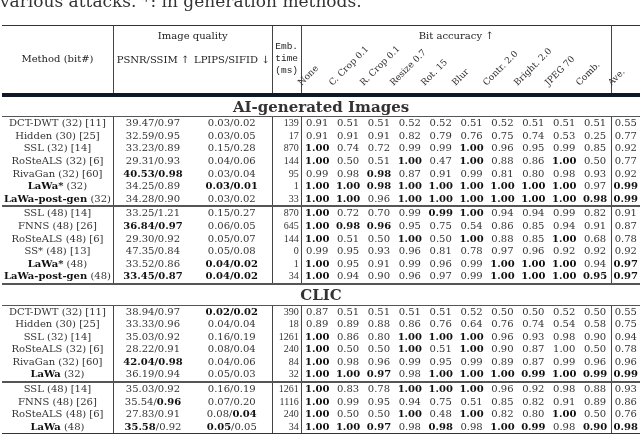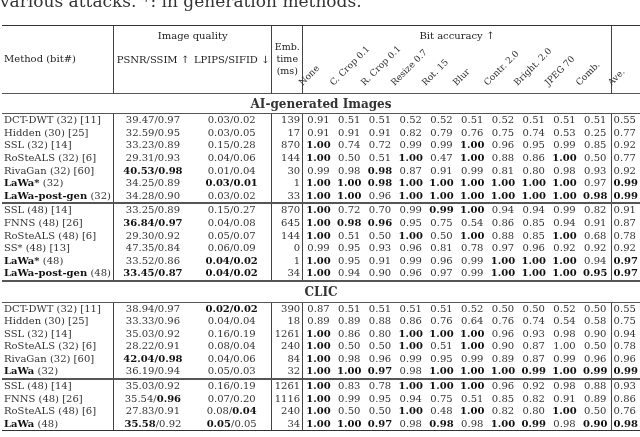--- a/index.html
+++ b/index.html
@@ -8,48 +8,48 @@
   .caption { position:absolute; left:0; top:-9px; font-size:17px; color:#333; white-space:nowrap; }
   table { position:absolute; left:2px; top:25px; width:638px; border-collapse:collapse;
           font-size:10px; line-height:12.6px; }
   td, th { padding:0 2px; white-space:nowrap; font-weight:normal; }
   .rule-top td, .rule-top th { border-top:1.6px solid #333; }
   .rule-mid td { border-top:0.8px solid #555; }
   .rule-dbl td { border-top:2.4px double #555; }
   .rule-bot td { border-bottom:1.6px solid #333;margin-top:45px; }
   .vl { border-left:1px solid #444; }
   .c { text-align:center; }
-  .r { text-align:right; }
-  .l { text-align:left; }
+  .r { text-align:right;font-family:Liberation Serif, serif; }
+  .l { text-align:center; }
   b, .b { font-weight:bold; color:#111; }
   .hdr th { vertical-align:middle; }
   .rot { height:50px; position:relative; width:30px; }
   .rot span { position:absolute; left:2px; bottom:4px; transform-origin:left bottom;
               transform:rotate(-45deg); font-size:9px; white-space:nowrap; color:#333; }
-  .section td { text-align:center; font-weight:bold; font-size:12px; padding:4px 0 3px; }
+  .section td { text-align:center; font-weight:bold; font-size:15px; padding:4px 0 3px; }
   tbody tr td { color:#333; }
-  .small-hdr { font-size:9.5px; line-height:12px; }
+  .small-hdr { font-size:9.5px; line-height:12px;font-family:Liberation Mono, monospace; }
 </style>
 </head>
 <body>
 
 <div class="caption">various attacks. *: in generation methods.</div>
 
 <table>
   <thead>
     <tr class="rule-top hdr">
       <th rowspan="2" class="l" style="width:103px">Method (bit#)</th>
       <th colspan="2" class="c vl" style="padding-top:4px">Image quality</th>
       <th rowspan="2" class="c vl small-hdr" style="width:26px">
         <span>Emb.</span><br><span>time</span><br><span>(ms)</span>
       </th>
       <th colspan="10" class="c vl" style="padding-top:4px">Bit accuracy ↑</th>
       <th class="vl"></th>
     </tr>
-    <tr class="hdr" style="border-bottom:1px solid #0f172a">
+    <tr class="hdr" style="border-bottom:4px solid #0f172a">
       <th class="c vl" style="width:76px;padding-bottom:14px">PSNR/SSIM ↑</th>
       <th class="c" style="width:72px;padding-bottom:14px">LPIPS/SIFID ↓</th>
       <th class="rot vl">
           <span>None</span>
         </th>
       <th class="rot">
           <span>C. Crop 0.1</span>
         </th>
       <th class="rot">
           <span>R. Crop 0.1</span>
@@ -148,22 +148,22 @@
         <td class="c b">1.00</td>
         <td class="c">0.88</td>
         <td class="c">0.86</td>
         <td class="c b">1.00</td>
         <td class="c">0.50</td>
         <td class="l vl">0.77</td>
       </tr>
       <tr>
         <td class="l"><span>RivaGan</span> (32) [60]</td>
         <td class="c vl"><b>40.53/0.98</b></td>
-        <td class="c">0.01/0.04</td>
-        <td class="r vl">30</td>
+        <td class="c">0.03/0.04</td>
+        <td class="r vl">95</td>
         <td class="c vl">0.99</td>
         <td class="c">0.98</td>
         <td class="c b">0.98</td>
         <td class="c">0.87</td>
         <td class="c">0.91</td>
         <td class="c">0.99</td>
         <td class="c">0.81</td>
         <td class="c">0.80</td>
         <td class="c">0.98</td>
         <td class="c">0.93</td>
@@ -198,39 +198,39 @@
         <td class="c b">1.00</td>
         <td class="c b">1.00</td>
         <td class="c b">1.00</td>
         <td class="c b">1.00</td>
         <td class="c b">1.00</td>
         <td class="c b">0.98</td>
         <td class="l vl b">0.99</td>
       </tr>
       <tr class="rule-dbl">
         <td class="l"><span>SSL</span> (48) [14]</td>
-        <td class="c vl">33.25/0.89</td>
+        <td class="c vl">33.25/1.21</td>
         <td class="c">0.15/0.27</td>
         <td class="r vl">870</td>
         <td class="c vl b">1.00</td>
         <td class="c">0.72</td>
         <td class="c">0.70</td>
         <td class="c">0.99</td>
         <td class="c b">0.99</td>
         <td class="c b">1.00</td>
         <td class="c">0.94</td>
         <td class="c">0.94</td>
         <td class="c">0.99</td>
         <td class="c">0.82</td>
         <td class="l vl">0.91</td>
       </tr>
       <tr>
         <td class="l"><span>FNNS</span> (48) [26]</td>
         <td class="c vl"><b>36.84/0.97</b></td>
-        <td class="c">0.04/0.08</td>
+        <td class="c">0.06/0.05</td>
         <td class="r vl">645</td>
         <td class="c vl b">1.00</td>
         <td class="c b">0.98</td>
         <td class="c b">0.96</td>
         <td class="c">0.95</td>
         <td class="c">0.75</td>
         <td class="c">0.54</td>
         <td class="c">0.86</td>
         <td class="c">0.85</td>
         <td class="c">0.94</td>
@@ -250,21 +250,21 @@
         <td class="c b">1.00</td>
         <td class="c">0.88</td>
         <td class="c">0.85</td>
         <td class="c b">1.00</td>
         <td class="c">0.68</td>
         <td class="l vl">0.78</td>
       </tr>
       <tr>
         <td class="l"><span>SS*</span> (48) [13]</td>
         <td class="c vl">47.35/0.84</td>
-        <td class="c">0.06/0.09</td>
+        <td class="c">0.05/0.08</td>
         <td class="r vl">0</td>
         <td class="c vl">0.99</td>
         <td class="c">0.95</td>
         <td class="c">0.93</td>
         <td class="c">0.96</td>
         <td class="c">0.81</td>
         <td class="c">0.78</td>
         <td class="c">0.97</td>
         <td class="c">0.96</td>
         <td class="c">0.92</td>

